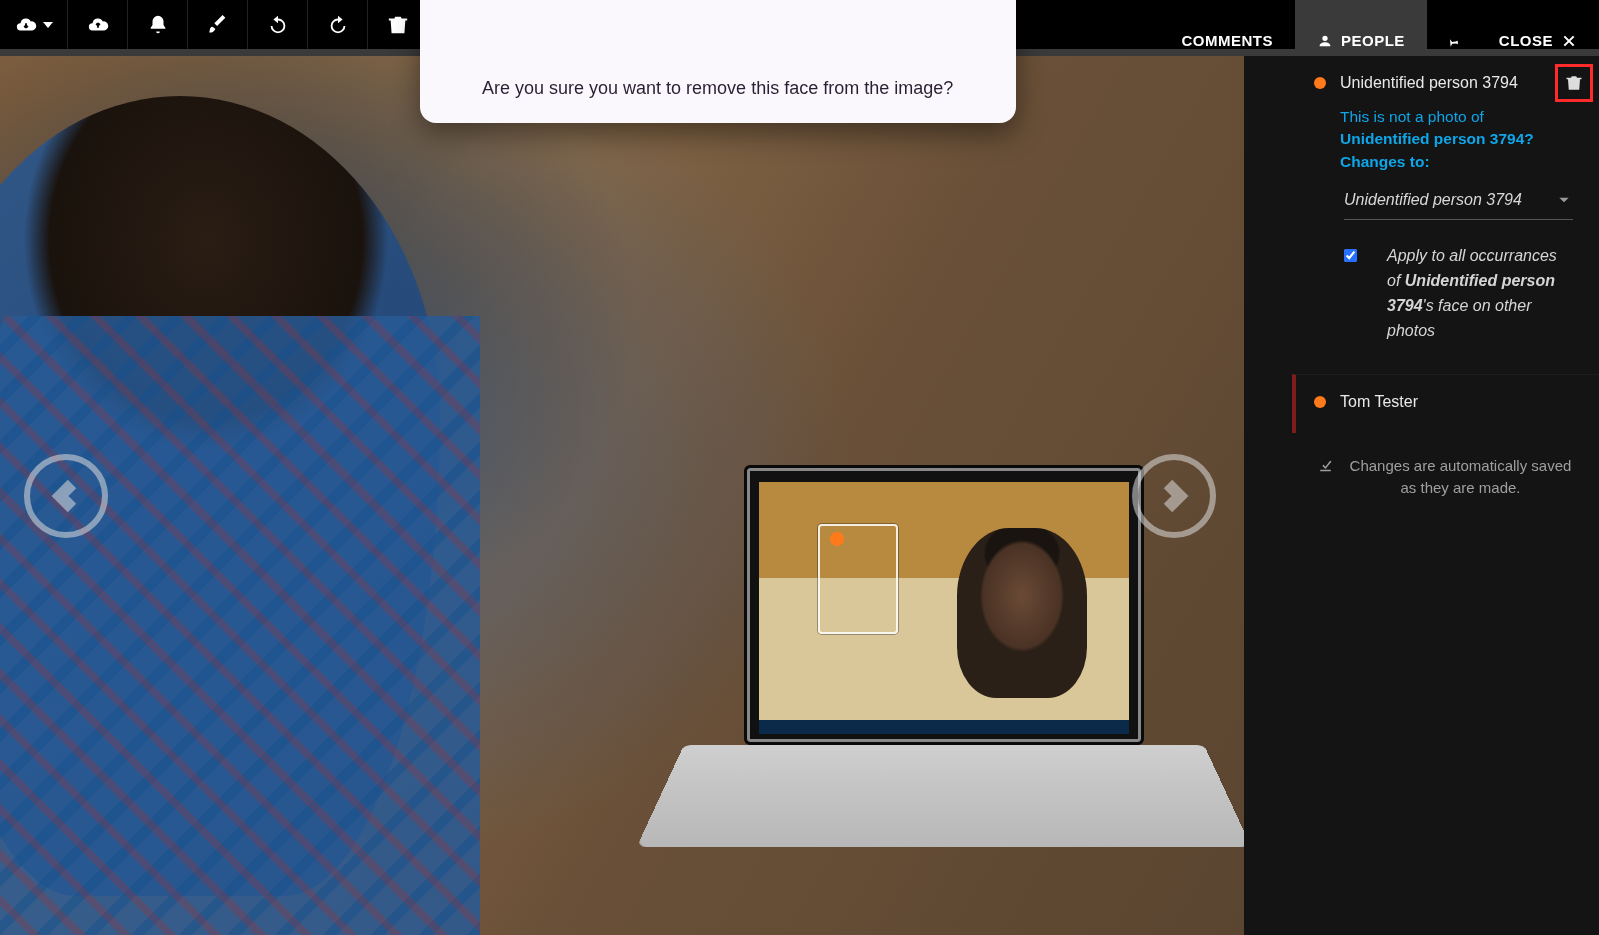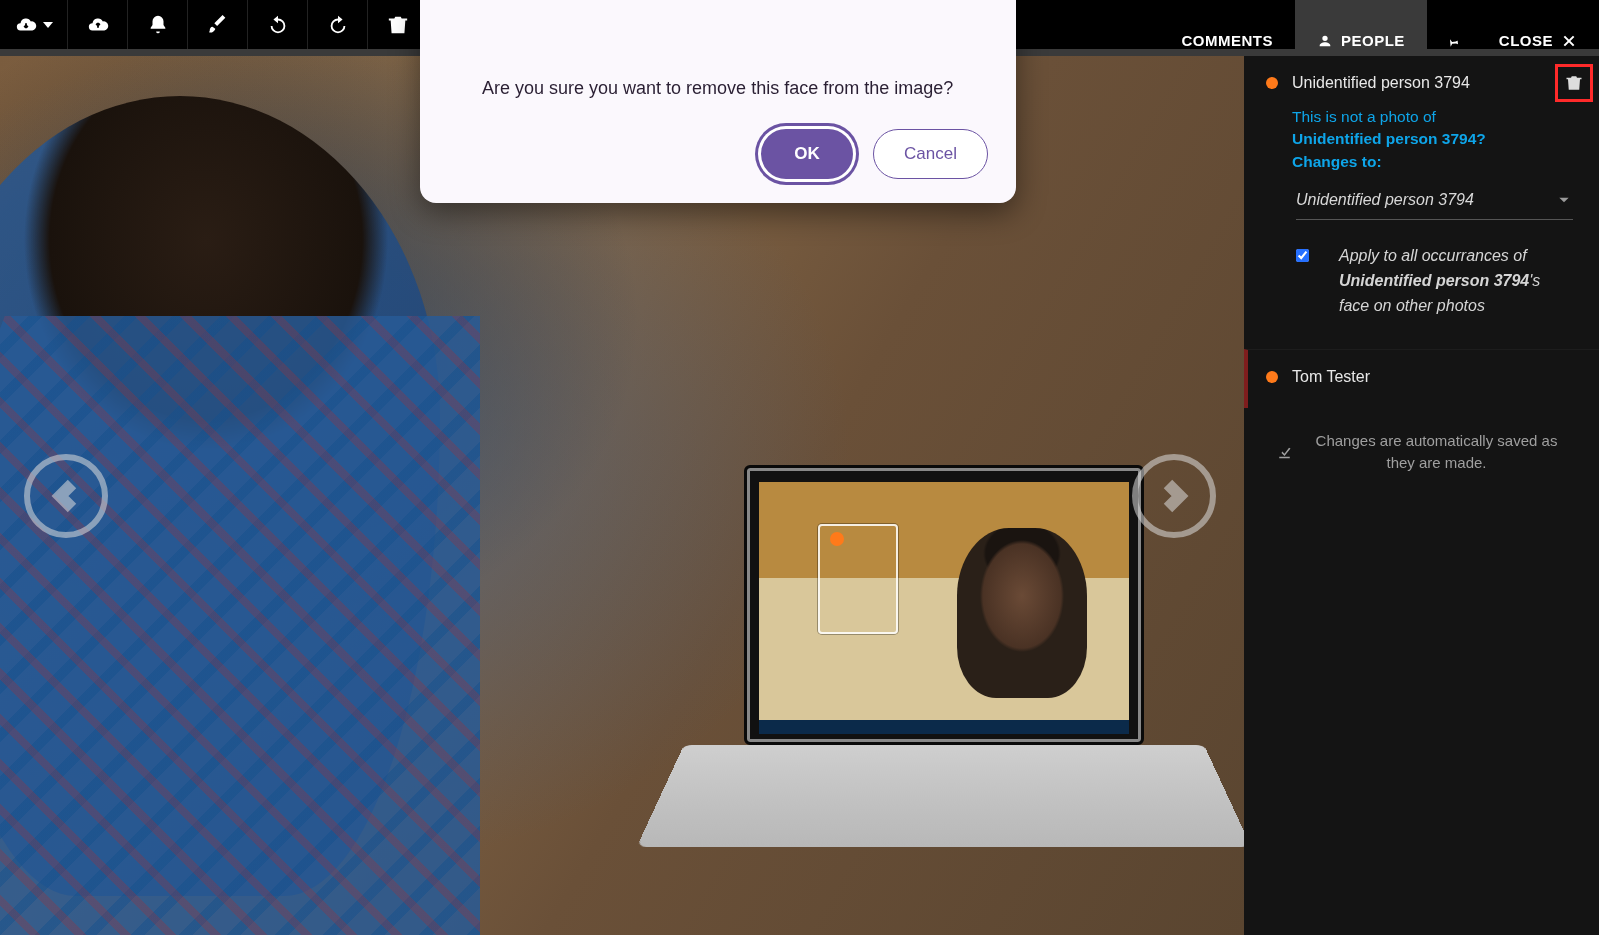--- a/index.html
+++ b/index.html
@@ -92,21 +92,21 @@
     color: rgba(220,220,220,0.55);
   }
   .nav-arrow.left { left:24px; }
   .nav-arrow.right { right:28px; }
   .nav-arrow svg { width:36px; height:36px; fill:none; stroke:currentColor; stroke-width:8; }
   
   
   .side-panel {
     position:absolute; top:56px; right:0; bottom:0; width:355px;
     background: rgba(25,25,25,0.78); color:#c9c9c9;
-    display:flex; flex-direction:column;
+    display:flex; flex-direction:column;padding-left:48px;
   }
   .person-card { padding: 18px 16px 22px 22px; position:relative; }
   .person-card.active { border-left: 4px solid #7f1d1d; padding-left:18px; }
   .person-head { display:flex; align-items:center; gap:14px; }
   .dot { width:12px; height:12px; border-radius:50%; background:#ff7a1a; flex:none; }
   .p-name { color:#e8e8e8; font-size:16px; }
   .trash-highlight {
     position:absolute; right:6px; top:8px; width:38px; height:38px;
     border:3px solid #ff2a2a; display:flex; align-items:center; justify-content:center;
     cursor:pointer;
@@ -124,21 +124,21 @@
   .dropdown span { font-style: italic; font-size:16px; color:#d8d8d8; }
   .dropdown svg { width:14px; height:14px; fill:#9a9a9a; }
   
   .apply-row { display:flex; gap:30px; margin: 24px 10px 0 30px; align-items:flex-start; }
   .apply-row input { width:17px; height:17px; margin-top:3px; accent-color:#2670ff; }
   .apply-text { font-style: italic; font-size:16px; color:#d5d5d5; line-height:1.55; }
   .apply-text .strong { font-weight:bold; }
   
   .person-row2 { border-top:1px solid rgba(255,255,255,0.04); margin-top:8px; }
   
-  .autosave { display:flex; gap:12px; align-items:center; padding: 22px 26px; color:#9f9f9f; font-size:15px; justify-content:center; text-align:center; }
+  .autosave { display:flex; gap:12px; align-items:flex-start; padding: 22px 26px; color:#9f9f9f; font-size:15px; justify-content:center; text-align:center; }
   .autosave svg { width:18px; height:18px; fill:#9f9f9f; flex:none; margin-top:2px; }
   .autosave .txt { max-width: 260px; line-height:1.5; }
   
   
   .modal {
     position:absolute; left:420px; top:0; width:596px;
     background:#fbf8fd; border-radius:0 0 16px 16px;
     box-shadow: 0 10px 30px rgba(0,0,0,0.45);
     padding: 78px 28px 24px 28px;
   }
@@ -302,19 +302,15 @@
     <div class="autosave">
       <svg viewBox="0 0 24 24">
           <path d="M3 17h14v2H3zM6 12l4 4 8-10-2-1-6 8-3-3z"></path>
         </svg>
       <div class="txt">Changes are automatically saved as they are made.</div>
     </div>
   </div>
 
   <div class="modal">
     <div class="modal-msg">Are you sure you want to remove this face from the image?</div>
-    <div class="modal-actions">
-      <div class="btn btn-ok">OK</div>
-      <div class="btn btn-cancel">Cancel</div>
-    </div>
   </div>
 
 </div>
 
 </body></html>

